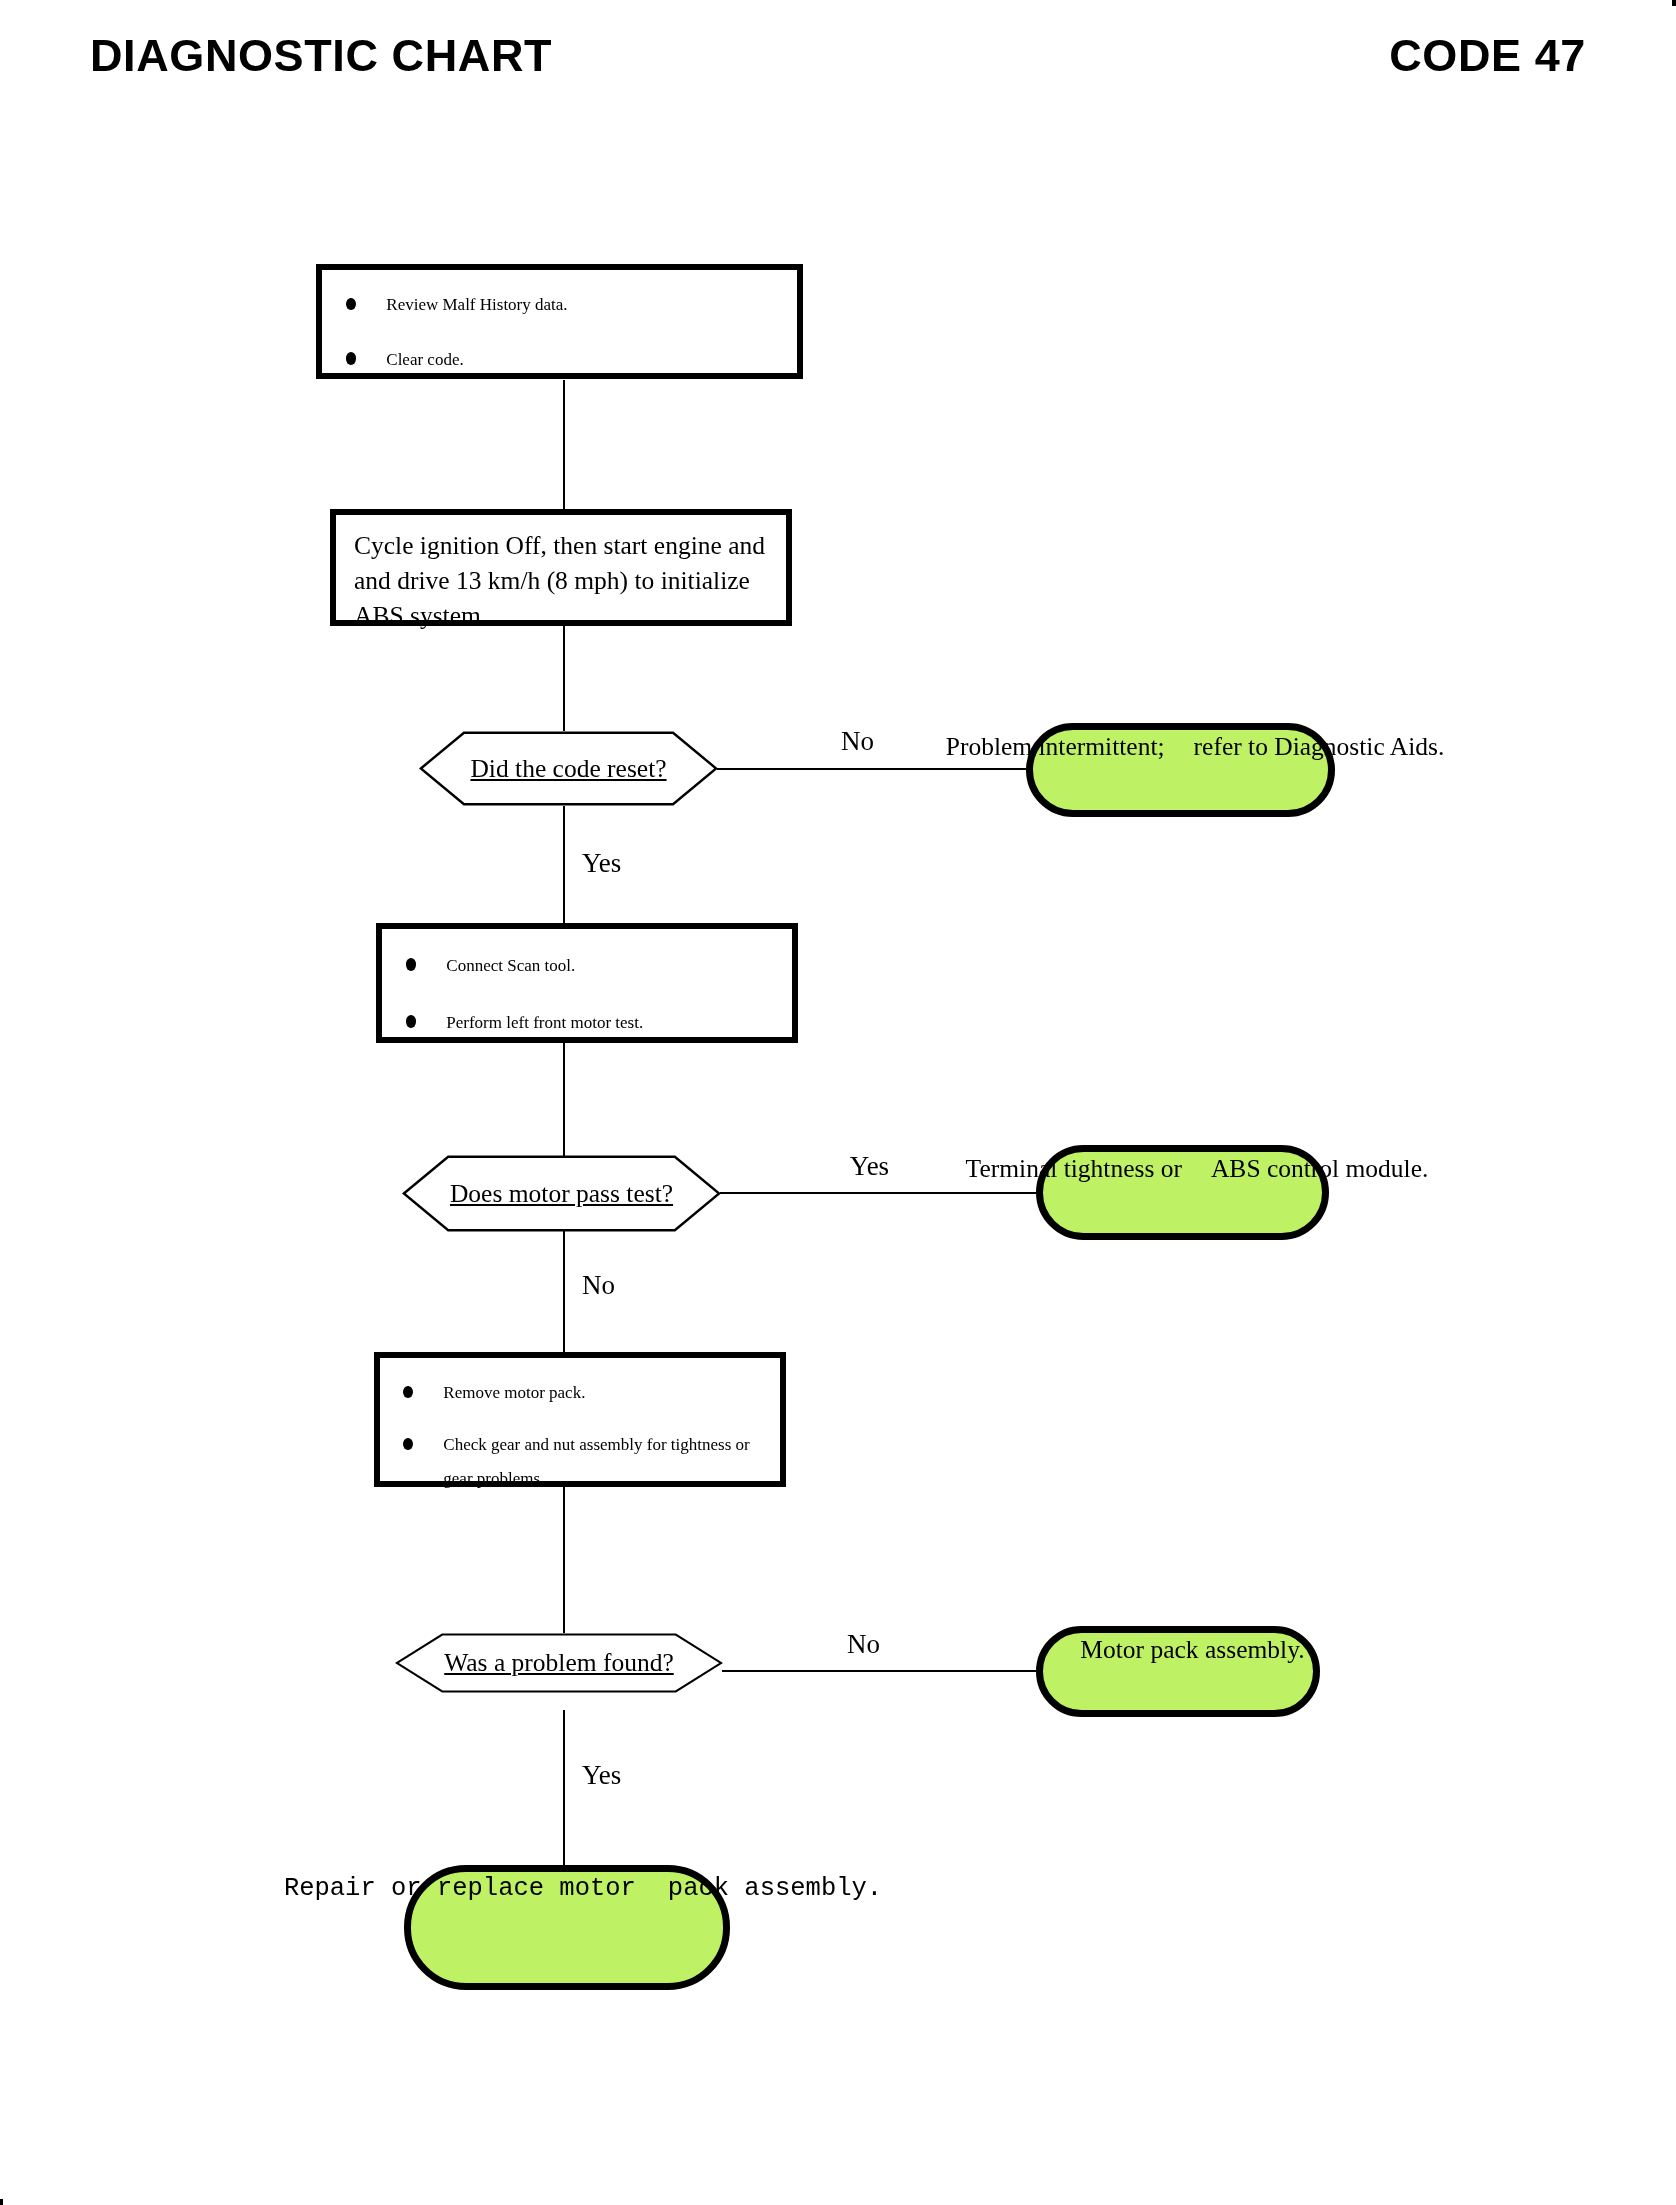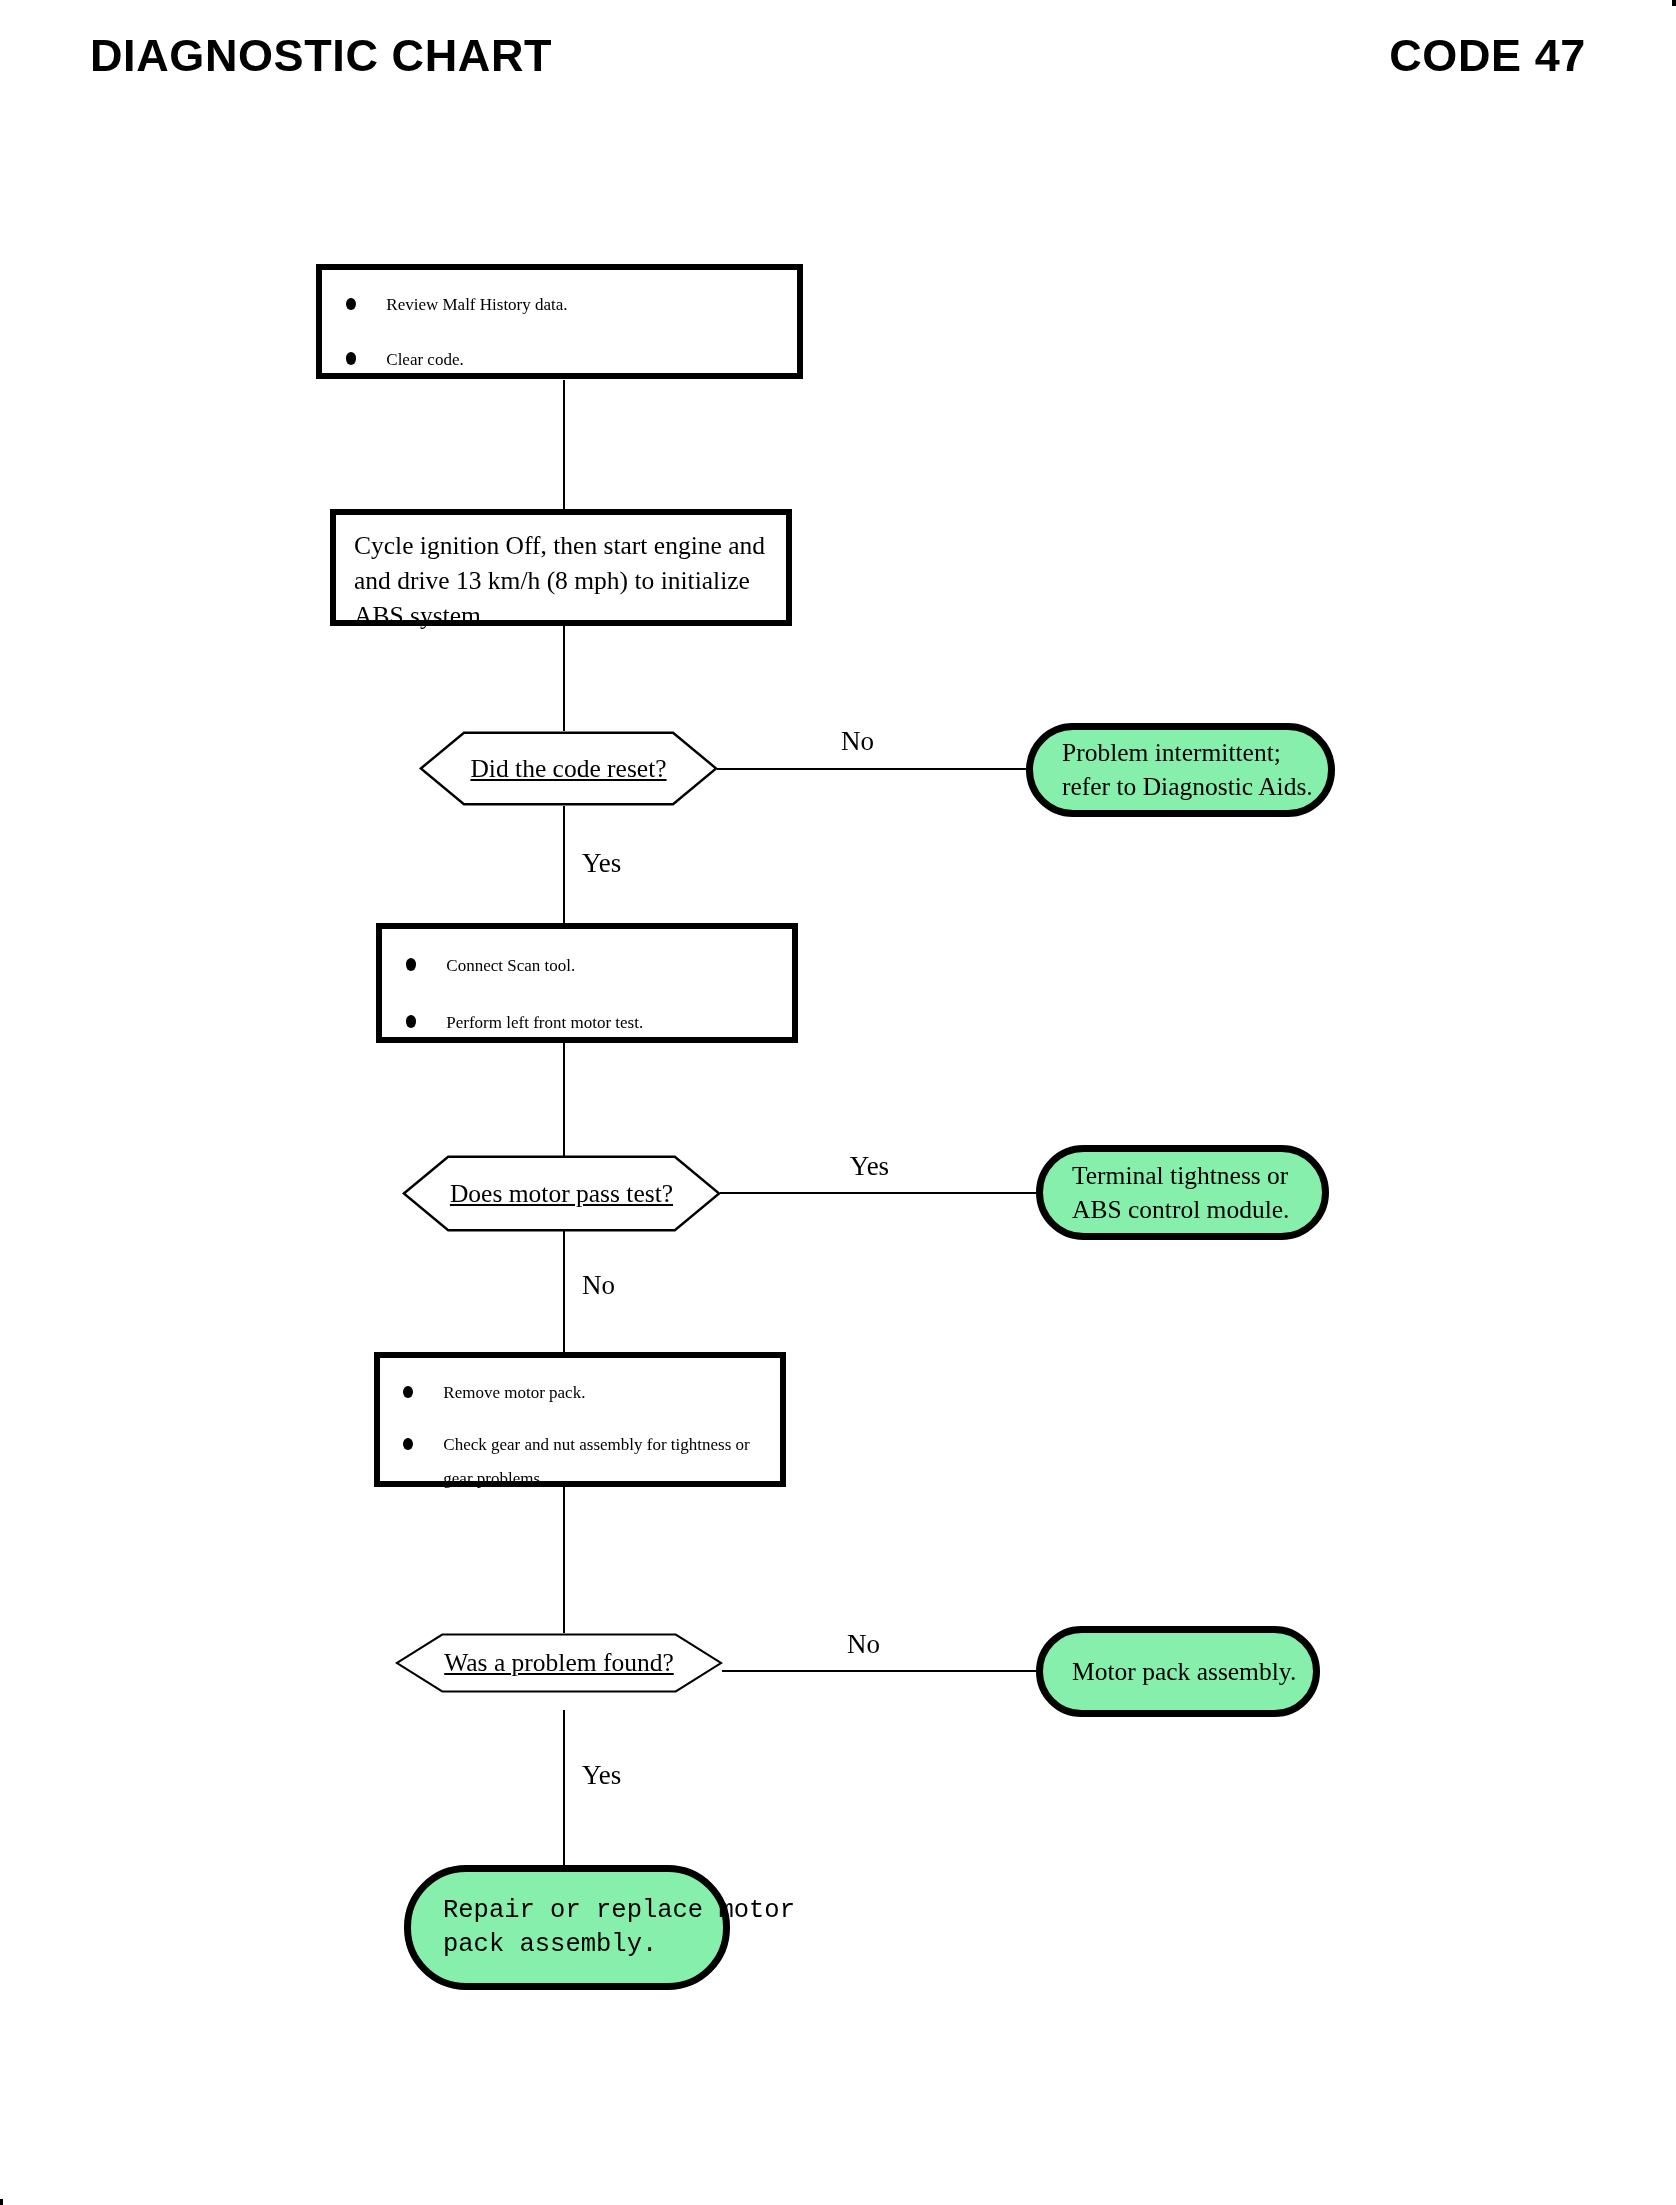--- a/index.html
+++ b/index.html
@@ -18,22 +18,22 @@
   .btxt{margin-left:30px;font-size:17px;line-height:34px;white-space:nowrap;}
   .btxt.wrap{white-space:normal;width:359px;}
   .pline-block{font-size:25.5px;line-height:35px;white-space:nowrap;}
 
   .hex{position:absolute;}
   .hex svg{position:absolute;left:0;top:0;width:100%;height:100%;display:block;}
   .hex polygon{fill:#fff;stroke:#000;stroke-width:4;}
   .hex-label{position:absolute;left:0;top:0;right:0;bottom:0;display:flex;
              align-items:center;justify-content:center;font-size:25.5px;white-space:nowrap;text-decoration:underline;}
 
-  .pill{position:absolute;border:7.3px solid #000;border-radius:49px;background:#86efac;
-        box-sizing:border-box;display:flex;flex-direction:column;justify-content:center;}
+  .pill{position:absolute;border:7.3px solid #000;border-radius:49px;background:#bef264;
+        box-sizing:border-box;display:flex;justify-content:center;}
   .pill .pline{font-size:25.5px;line-height:34px;white-space:nowrap;padding-left:29px;}
   .pill.terminal{border-radius:62px;font-family:Liberation Mono, monospace;}
   .pill.terminal .pline{padding-left:32px;}
 
   .vline{position:absolute;width:1.8px;background:#000;}
   .hline{position:absolute;height:1.8px;background:#000;}
   .elabel{position:absolute;font-size:27px;white-space:nowrap;}
   .center{text-align:center;}
   .artifact{position:absolute;background:#000;}
 </style>

